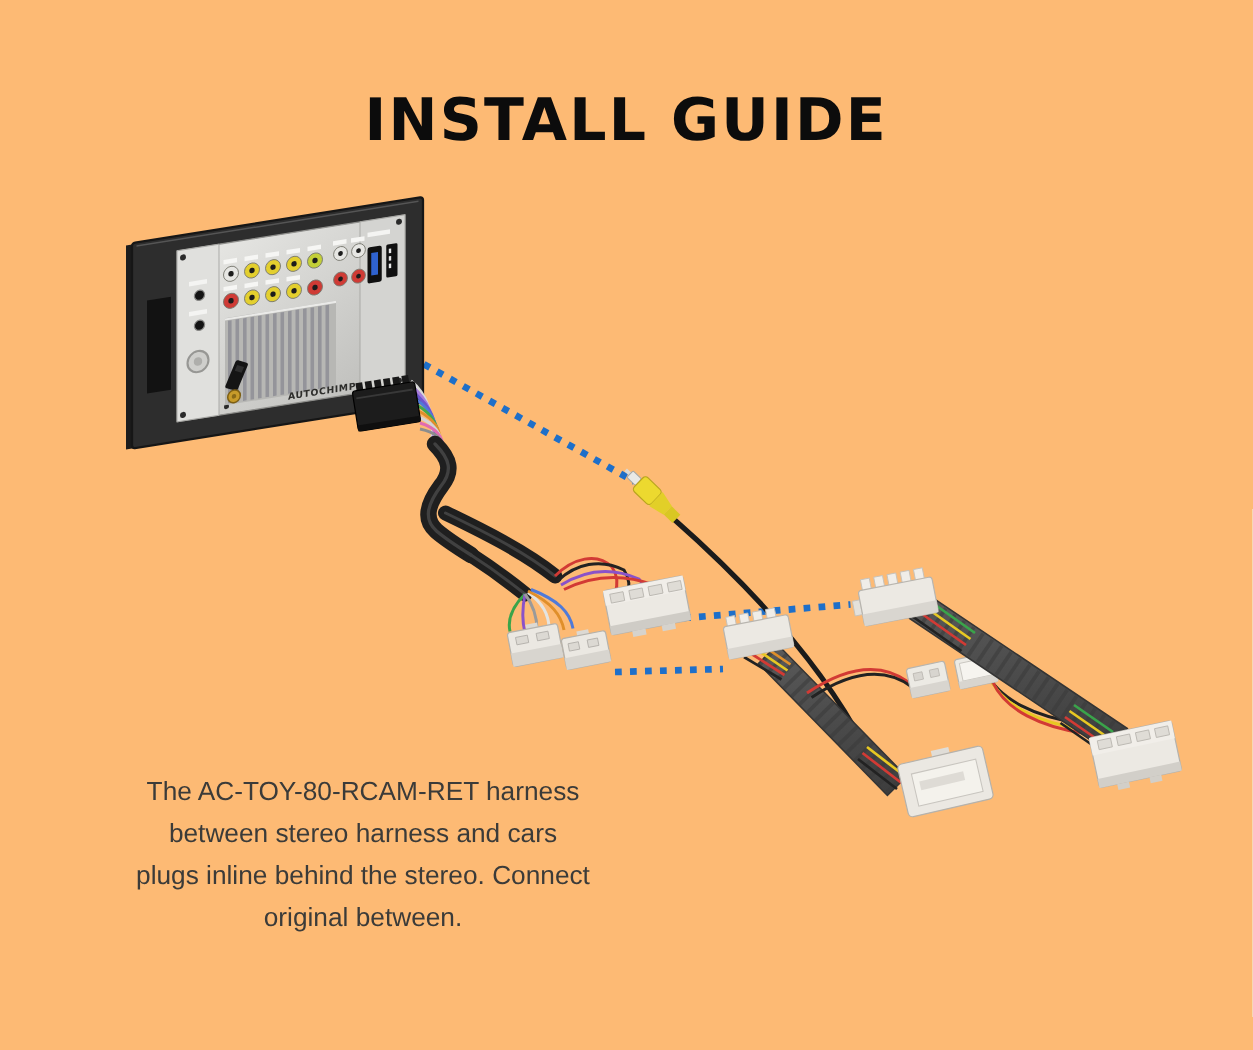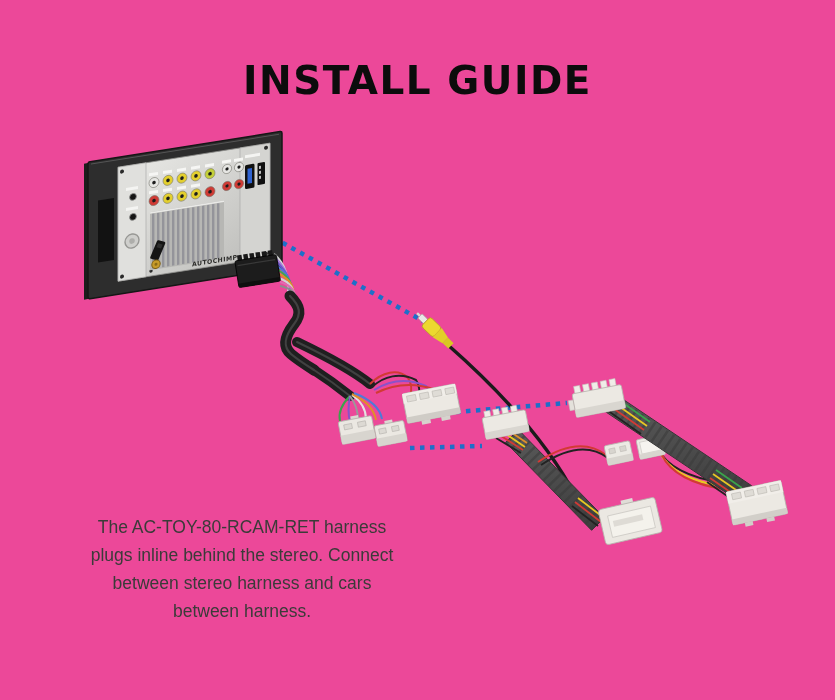--- a/index.html
+++ b/index.html
@@ -1,16 +1,16 @@
 <!DOCTYPE html>
 <html><head>
 <meta charset="utf-8">
 <style>
   html,body{margin:0;padding:0;background:#f2efe6;}
-  .canvas{position:relative;width:835px;height:700px;background:#ec4899;overflow:hidden;
+  .canvas{position:relative;width:835px;height:700px;background:#fdba74;overflow:hidden;
           font-family:"Liberation Sans",sans-serif;}
   .title{position:absolute;top:58px;left:0;right:0;text-align:center;
          font-family:"DejaVu Sans",sans-serif;font-weight:800;font-size:39px;
          letter-spacing:1.5px;color:#0c0c0c;white-space:nowrap;}
   .caption{position:absolute;top:513px;left:50px;width:384px;text-align:center;
            font-size:17.5px;line-height:28px;color:#3b3b39;}
   .caption div{white-space:nowrap;}
   svg{position:absolute;top:0;left:0;}
   svg text.brand{font-family:"DejaVu Sans",sans-serif;font-weight:bold;
                  font-size:6.2px;letter-spacing:.4px;fill:#2e2e2c;}
@@ -350,18 +350,18 @@
         <rect x="44" y="3" width="9" height="6" fill="#dfdcd6" stroke="#bbb8b2" stroke-width="0.6"></rect>
         <rect x="0" y="28" width="56" height="6" fill="#d2cfc9"></rect>
         <rect x="12" y="34" width="8" height="4" fill="#d2cfc9"></rect>
         <rect x="34" y="34" width="8" height="4" fill="#d2cfc9"></rect>
       </g>
     </g>
   </svg>
 
   <div class="caption">
     <div>The AC-TOY-80-RCAM-RET harness</div>
+    <div>between stereo harness and cars</div>
     <div>plugs inline behind the stereo. Connect</div>
-    <div>between stereo harness and cars</div>
-    <div>between harness.</div>
+    <div>original between.</div>
   </div>
 
 </div>
 
 </body></html>

